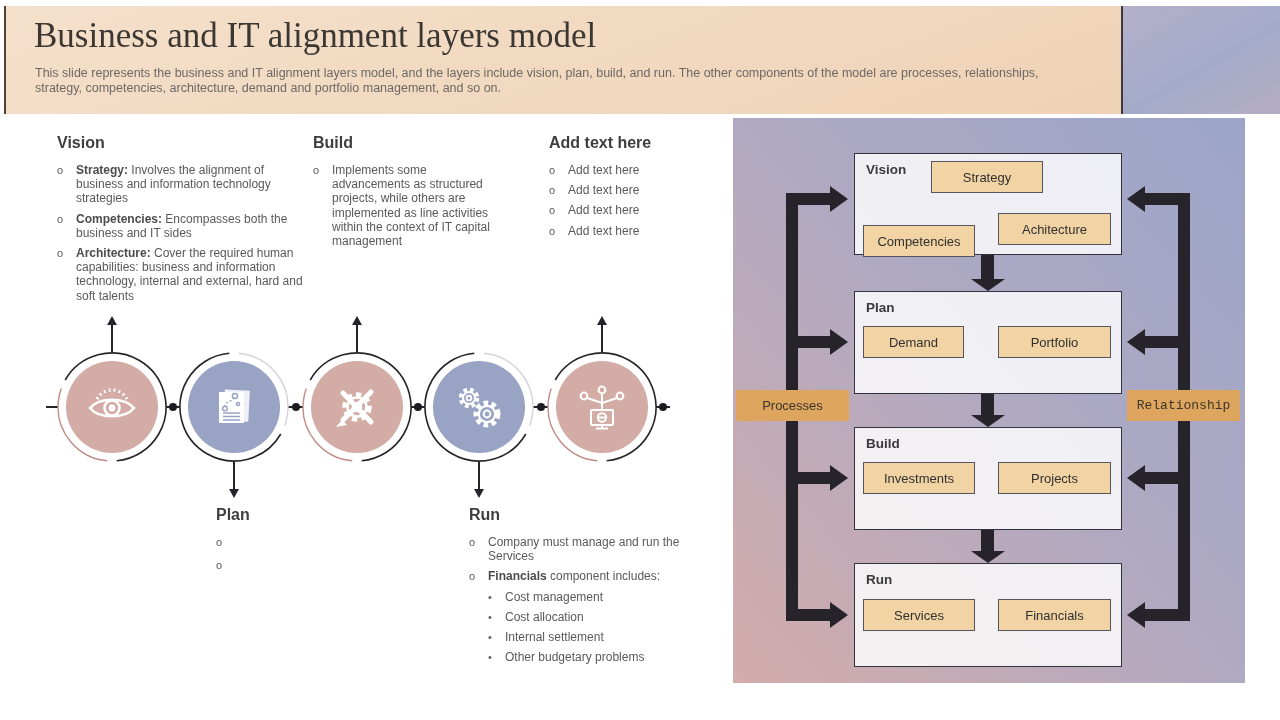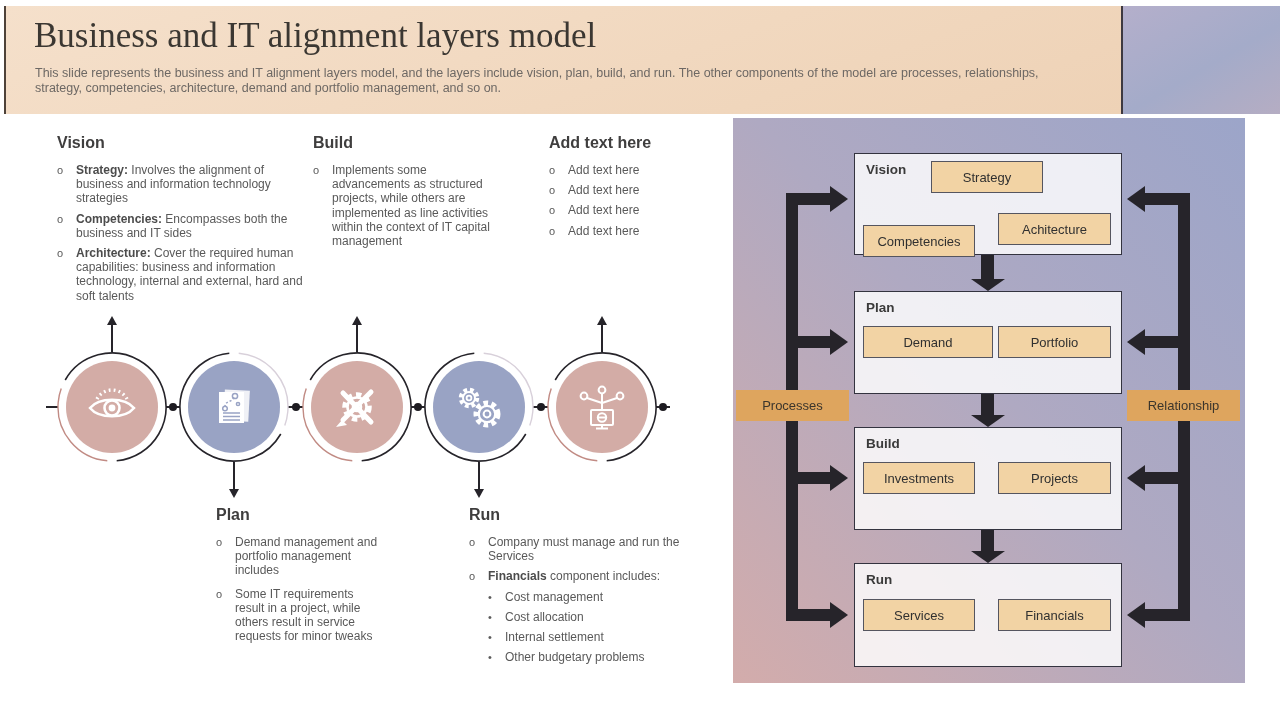--- a/index.html
+++ b/index.html
@@ -117,25 +117,23 @@
     <div class="b">
       <span class="m">o</span>
       <p><span>Add text here</span></p>
     </div>
   </section>
 
   <section class="col gap8" style="left:216px;top:506px;width:170px;">
     <h2>Plan</h2>
     <div class="b">
       <span class="m">o</span>
-      <p><span>Demand management and portfolio management includes</span></p>
-    </div>
-    <div class="b">
-      <span class="m">o</span>
-      <p><span>Some IT requirements result in a project, while others result in service requests for minor tweaks</span></p>
+    </div>
+    <div class="b">
+      <span class="m">o</span>
     </div>
   </section>
 
   <section class="col" style="left:469px;top:506px;width:218px;">
     <h2>Run</h2>
     <div class="b">
       <span class="m">o</span>
       <p><span>Company must manage and run the Services</span></p>
     </div>
     <div class="b">
@@ -315,31 +313,31 @@
     <div class="vhead" style="top:433px;"></div>
 
     <div class="layer" style="top:35px;height:102px;">
       <span class="lbl">Vision</span>
       <div class="btn" style="left:76px;top:7px;width:112px;">Strategy</div>
       <div class="btn" style="left:8px;top:71px;width:112px;">Competencies</div>
       <div class="btn" style="left:143px;top:59px;width:113px;">Achitecture</div>
     </div>
     <div class="layer" style="top:173px;height:103px;">
       <span class="lbl">Plan</span>
-      <div class="btn" style="left:8px;top:34px;width:130px;">Demand</div>
+      <div class="btn" style="left:8px;top:34px;width:101px;">Demand</div>
       <div class="btn" style="left:143px;top:34px;width:113px;">Portfolio</div>
     </div>
     <div class="layer" style="top:309px;height:103px;">
       <span class="lbl">Build</span>
       <div class="btn" style="left:8px;top:34px;width:112px;">Investments</div>
       <div class="btn" style="left:143px;top:34px;width:113px;">Projects</div>
     </div>
     <div class="layer" style="top:445px;height:104px;">
       <span class="lbl">Run</span>
       <div class="btn" style="left:8px;top:35px;width:112px;">Services</div>
       <div class="btn" style="left:143px;top:35px;width:113px;">Financials</div>
     </div>
 
     <div class="side-label" style="left:3px;">Processes</div>
-    <div class="side-label" style="left:394px;">Relationship</div>
+    <div class="side-label" style="left:394px;font-family:Liberation Mono, monospace;">Relationship</div>
   </div>
 
 </div>
 
 </body></html>

